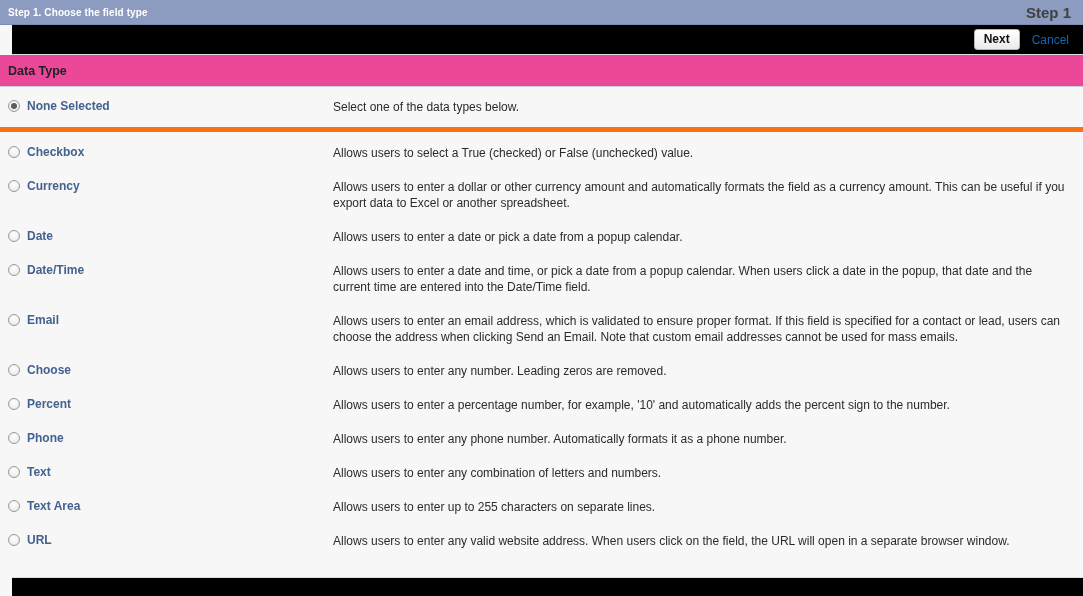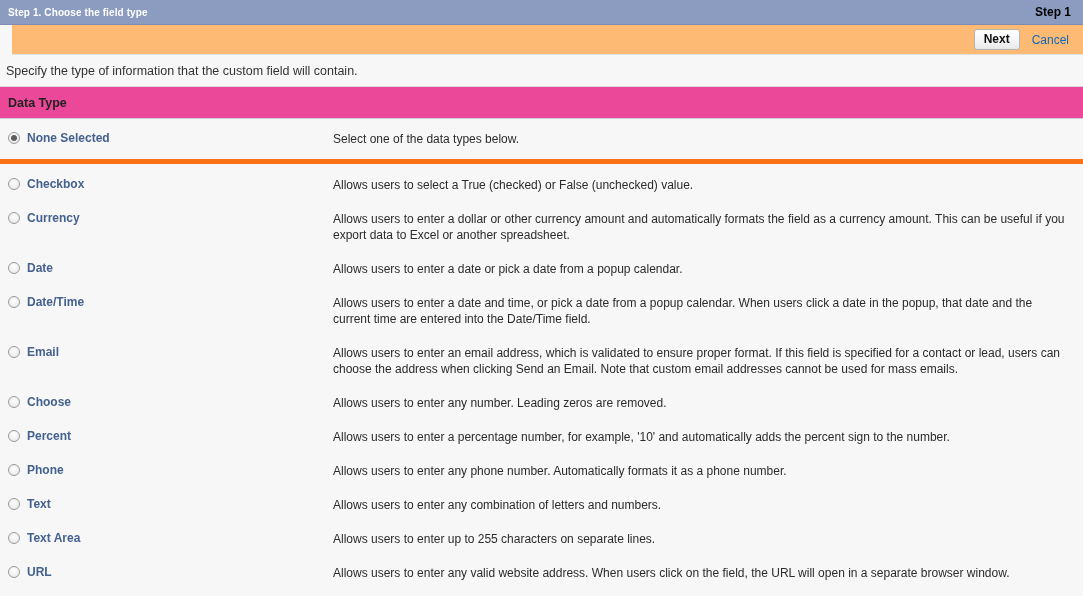--- a/index.html
+++ b/index.html
@@ -33,29 +33,29 @@
     box-sizing: border-box;
     border-bottom: 1px solid #7d8cb0;
   }
   .step-bar-title {
     color: #ffffff;
     font-weight: bold;
     font-size: 10px;
     letter-spacing: 0.1px;
   }
   .step-bar-step {
-    color: #000000;
-    font-weight: bold;
-    font-size: 12px;
+    color: #404040;
+    font-weight: bold;
+    font-size: 15px;
   }
 
   
   .button-row {
     height: 29px;
-    background: #fdba74;
+    background: #000000;
     display: flex;
     align-items: center;
     justify-content: flex-end;
     padding-right: 14px;
     box-sizing: border-box;
     margin-left: 12px;
   }
   .button-row.top {
     border-bottom: 1px solid #e0e0e0;
     height: 30px;
@@ -198,21 +198,20 @@
   <div class="step-bar">
     <span class="step-bar-title">Step 1. Choose the field type</span>
     <span class="step-bar-step">Step 1</span>
   </div>
 
   <div class="button-row top">
     <button class="btn">Next</button>
     <a class="link">Cancel</a>
   </div>
 
-  <div class="instruction">Specify the type of information that the custom field will contain.</div>
 
   <div class="section-header">
     <span class="section-header-title">Data Type</span>
   </div>
 
   <table class="dt-table">
     <tbody>
         <tr class="dt-row first divider-below">
           <td class="cell-label">
             <div class="radio-wrap">

